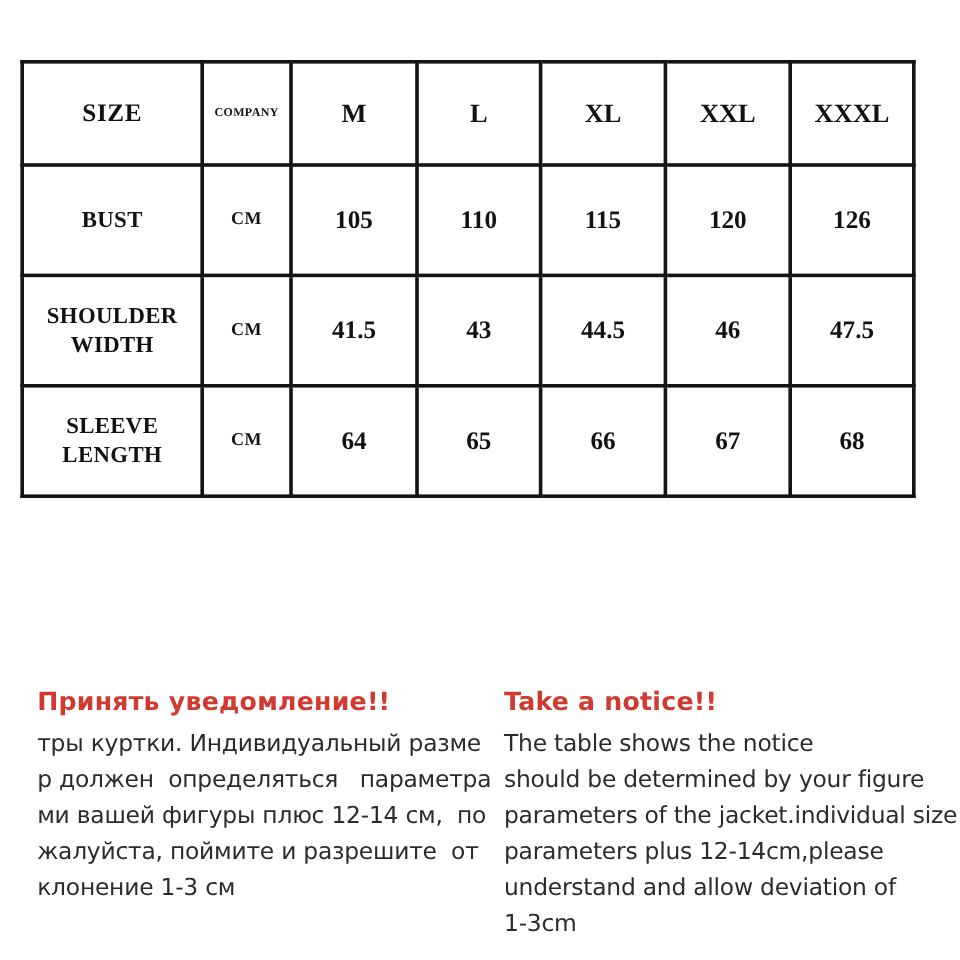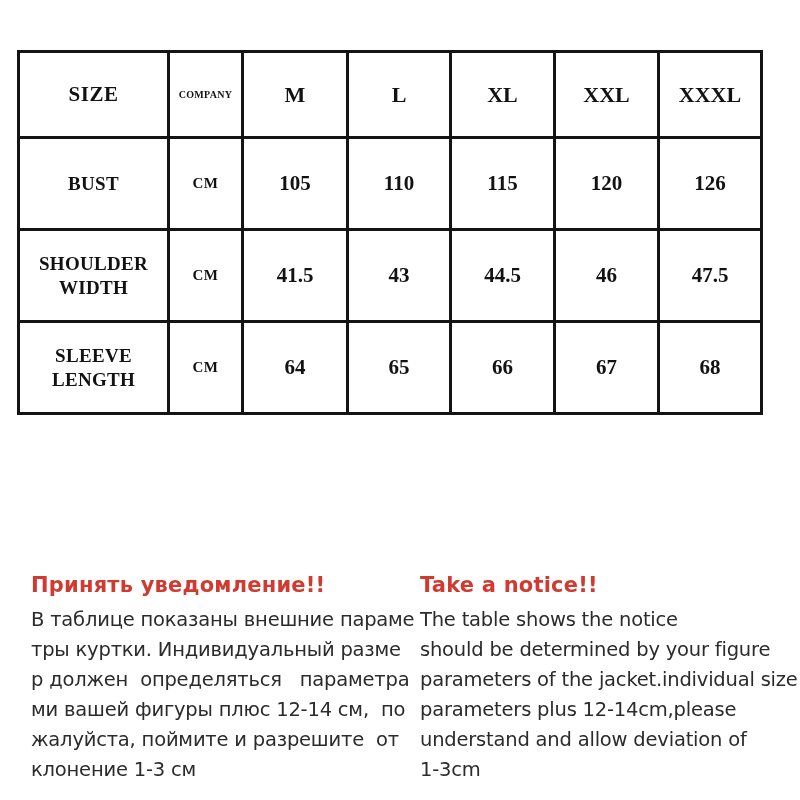--- a/index.html
+++ b/index.html
@@ -119,21 +119,20 @@
         <td class="cell-value">66</td>
         <td class="cell-value">67</td>
         <td class="cell-value">68</td>
       </tr>
     </tbody>
   </table>
 
   <div class="notice notice-left">
     <div class="notice-heading" style="color:#d03a30">Принять уведомление!!</div>
     <div class="notice-body">
-      <div class="notice-line">В таблице показаны внешние параме</div>
       <div class="notice-line">тры куртки. Индивидуальный разме</div>
       <div class="notice-line">р должен  определяться   параметра</div>
       <div class="notice-line">ми вашей фигуры плюс 12-14 см,  по</div>
       <div class="notice-line">жалуйста, поймите и разрешите  от</div>
       <div class="notice-line">клонение 1-3 см</div>
     </div>
   </div>
 
   <div class="notice notice-right">
     <div class="notice-heading" style="color:#d03a30">Take a notice!!</div>

